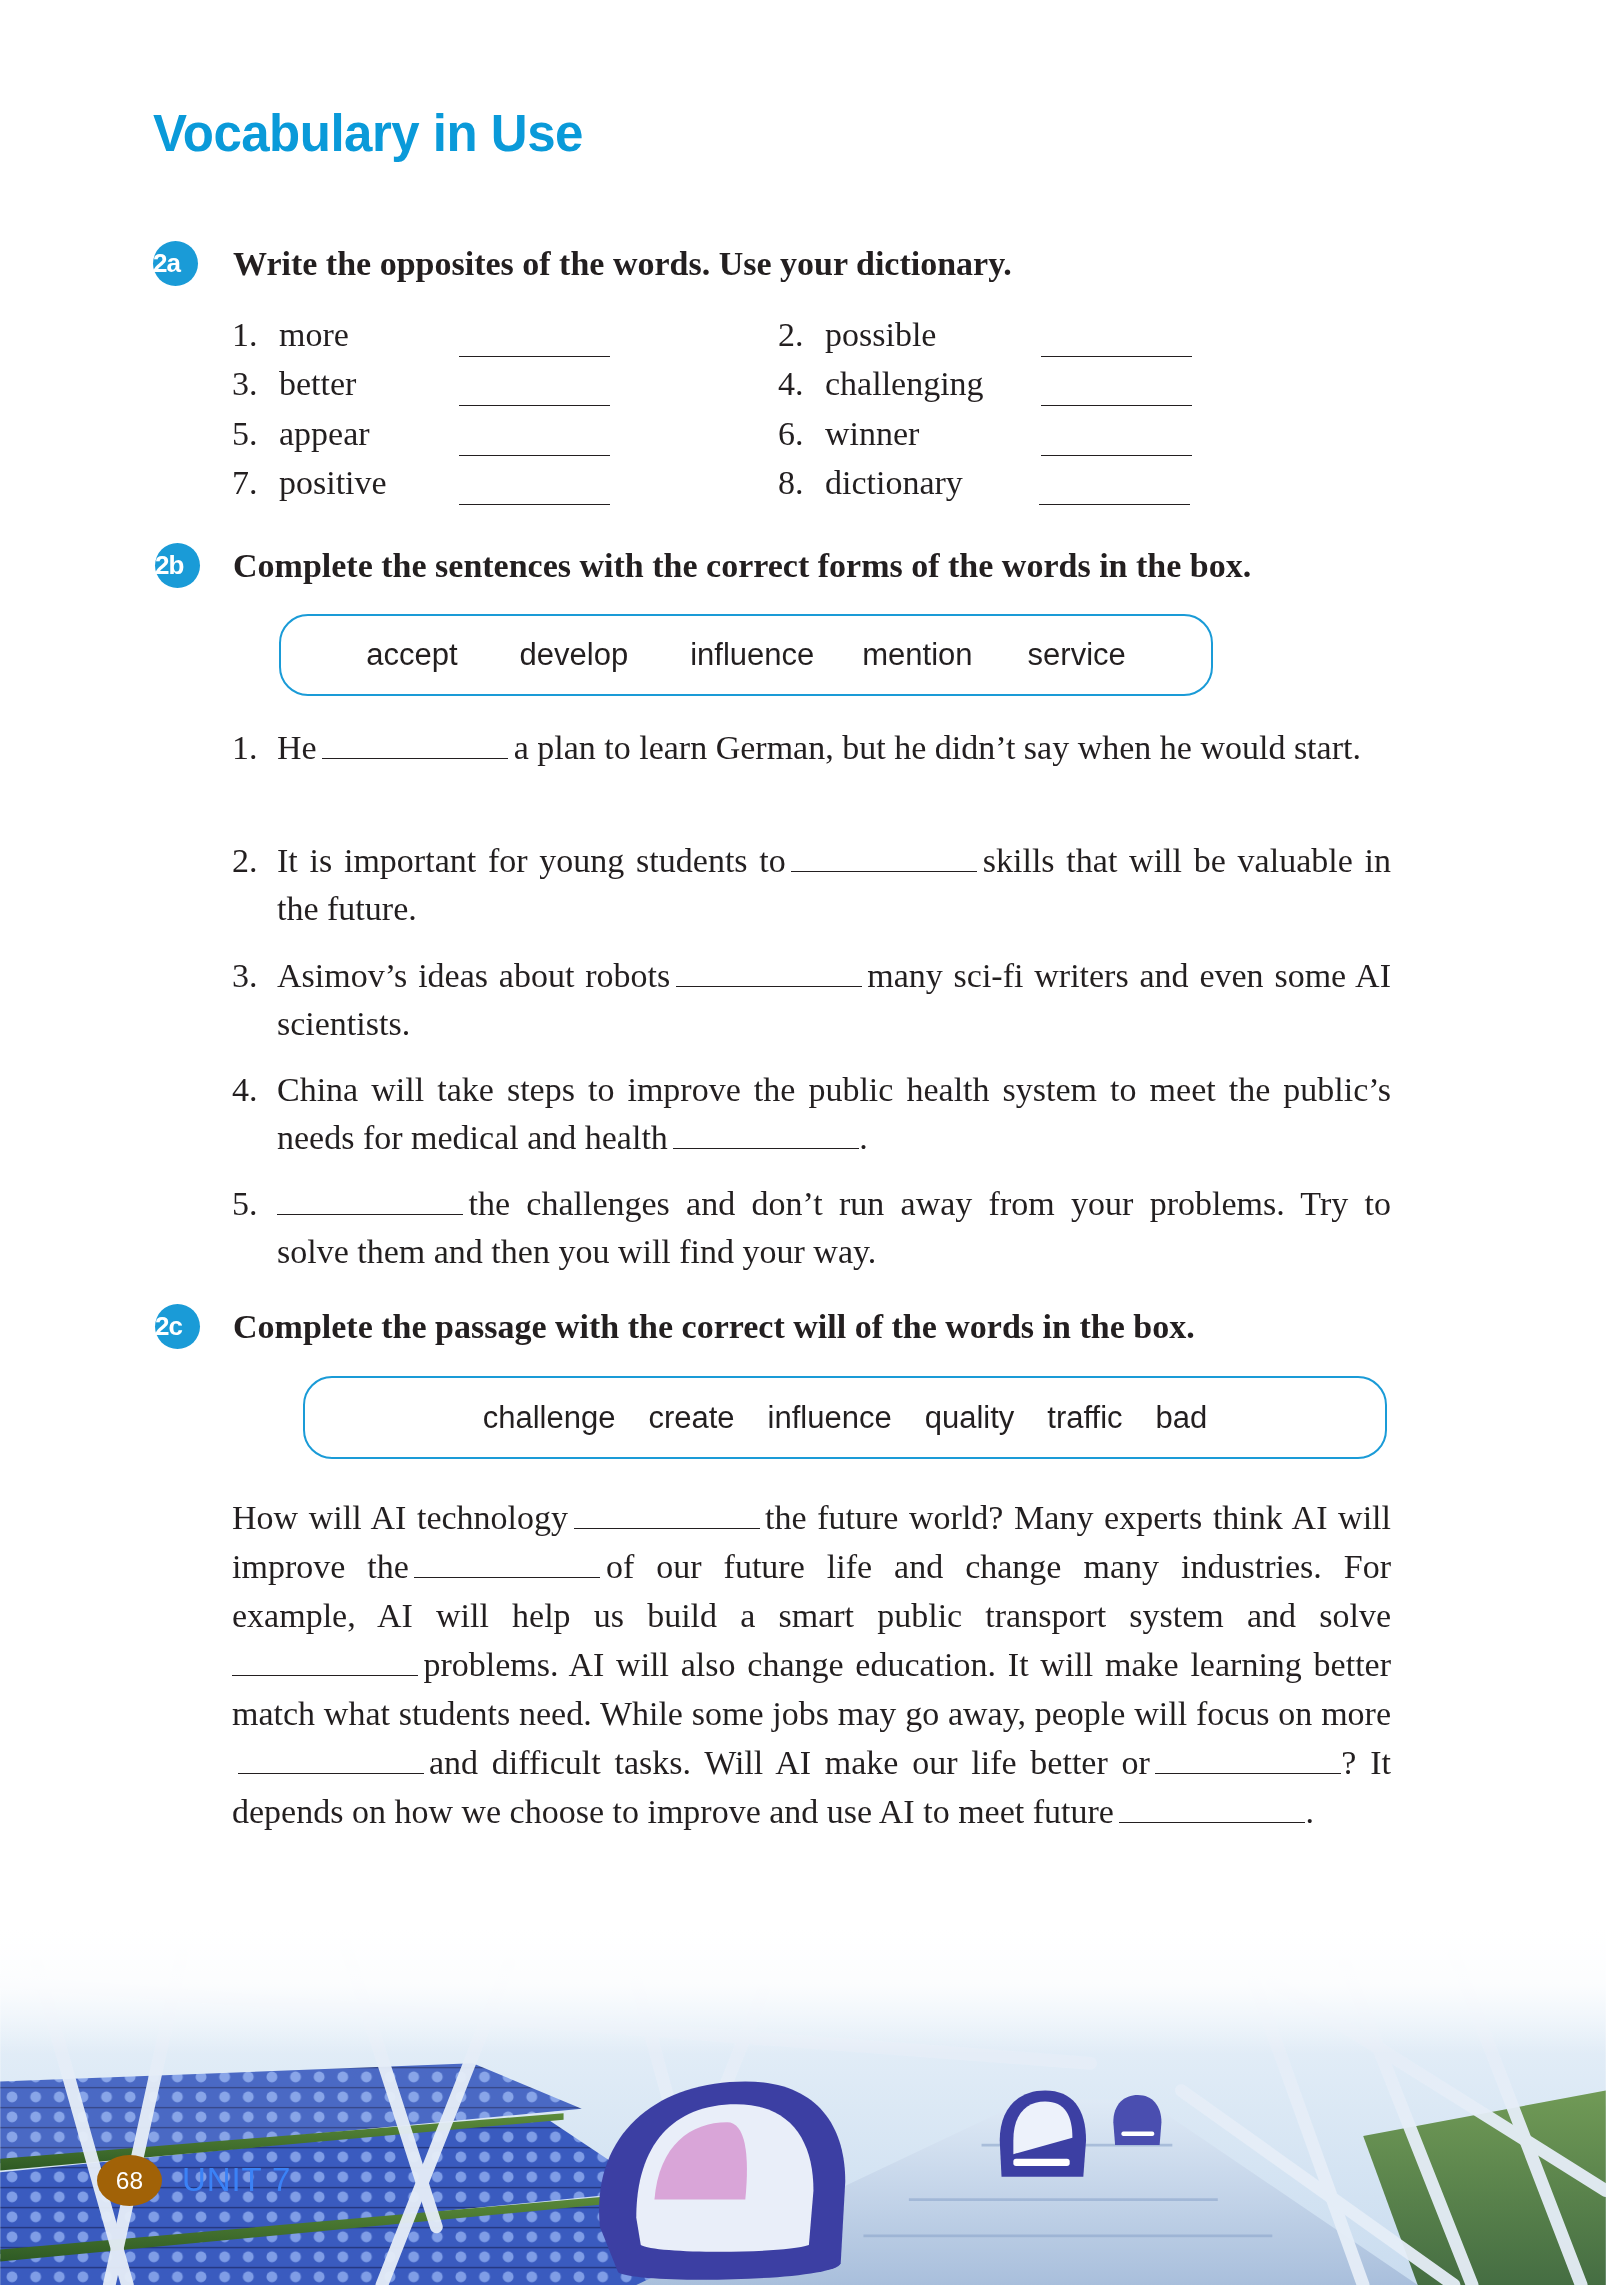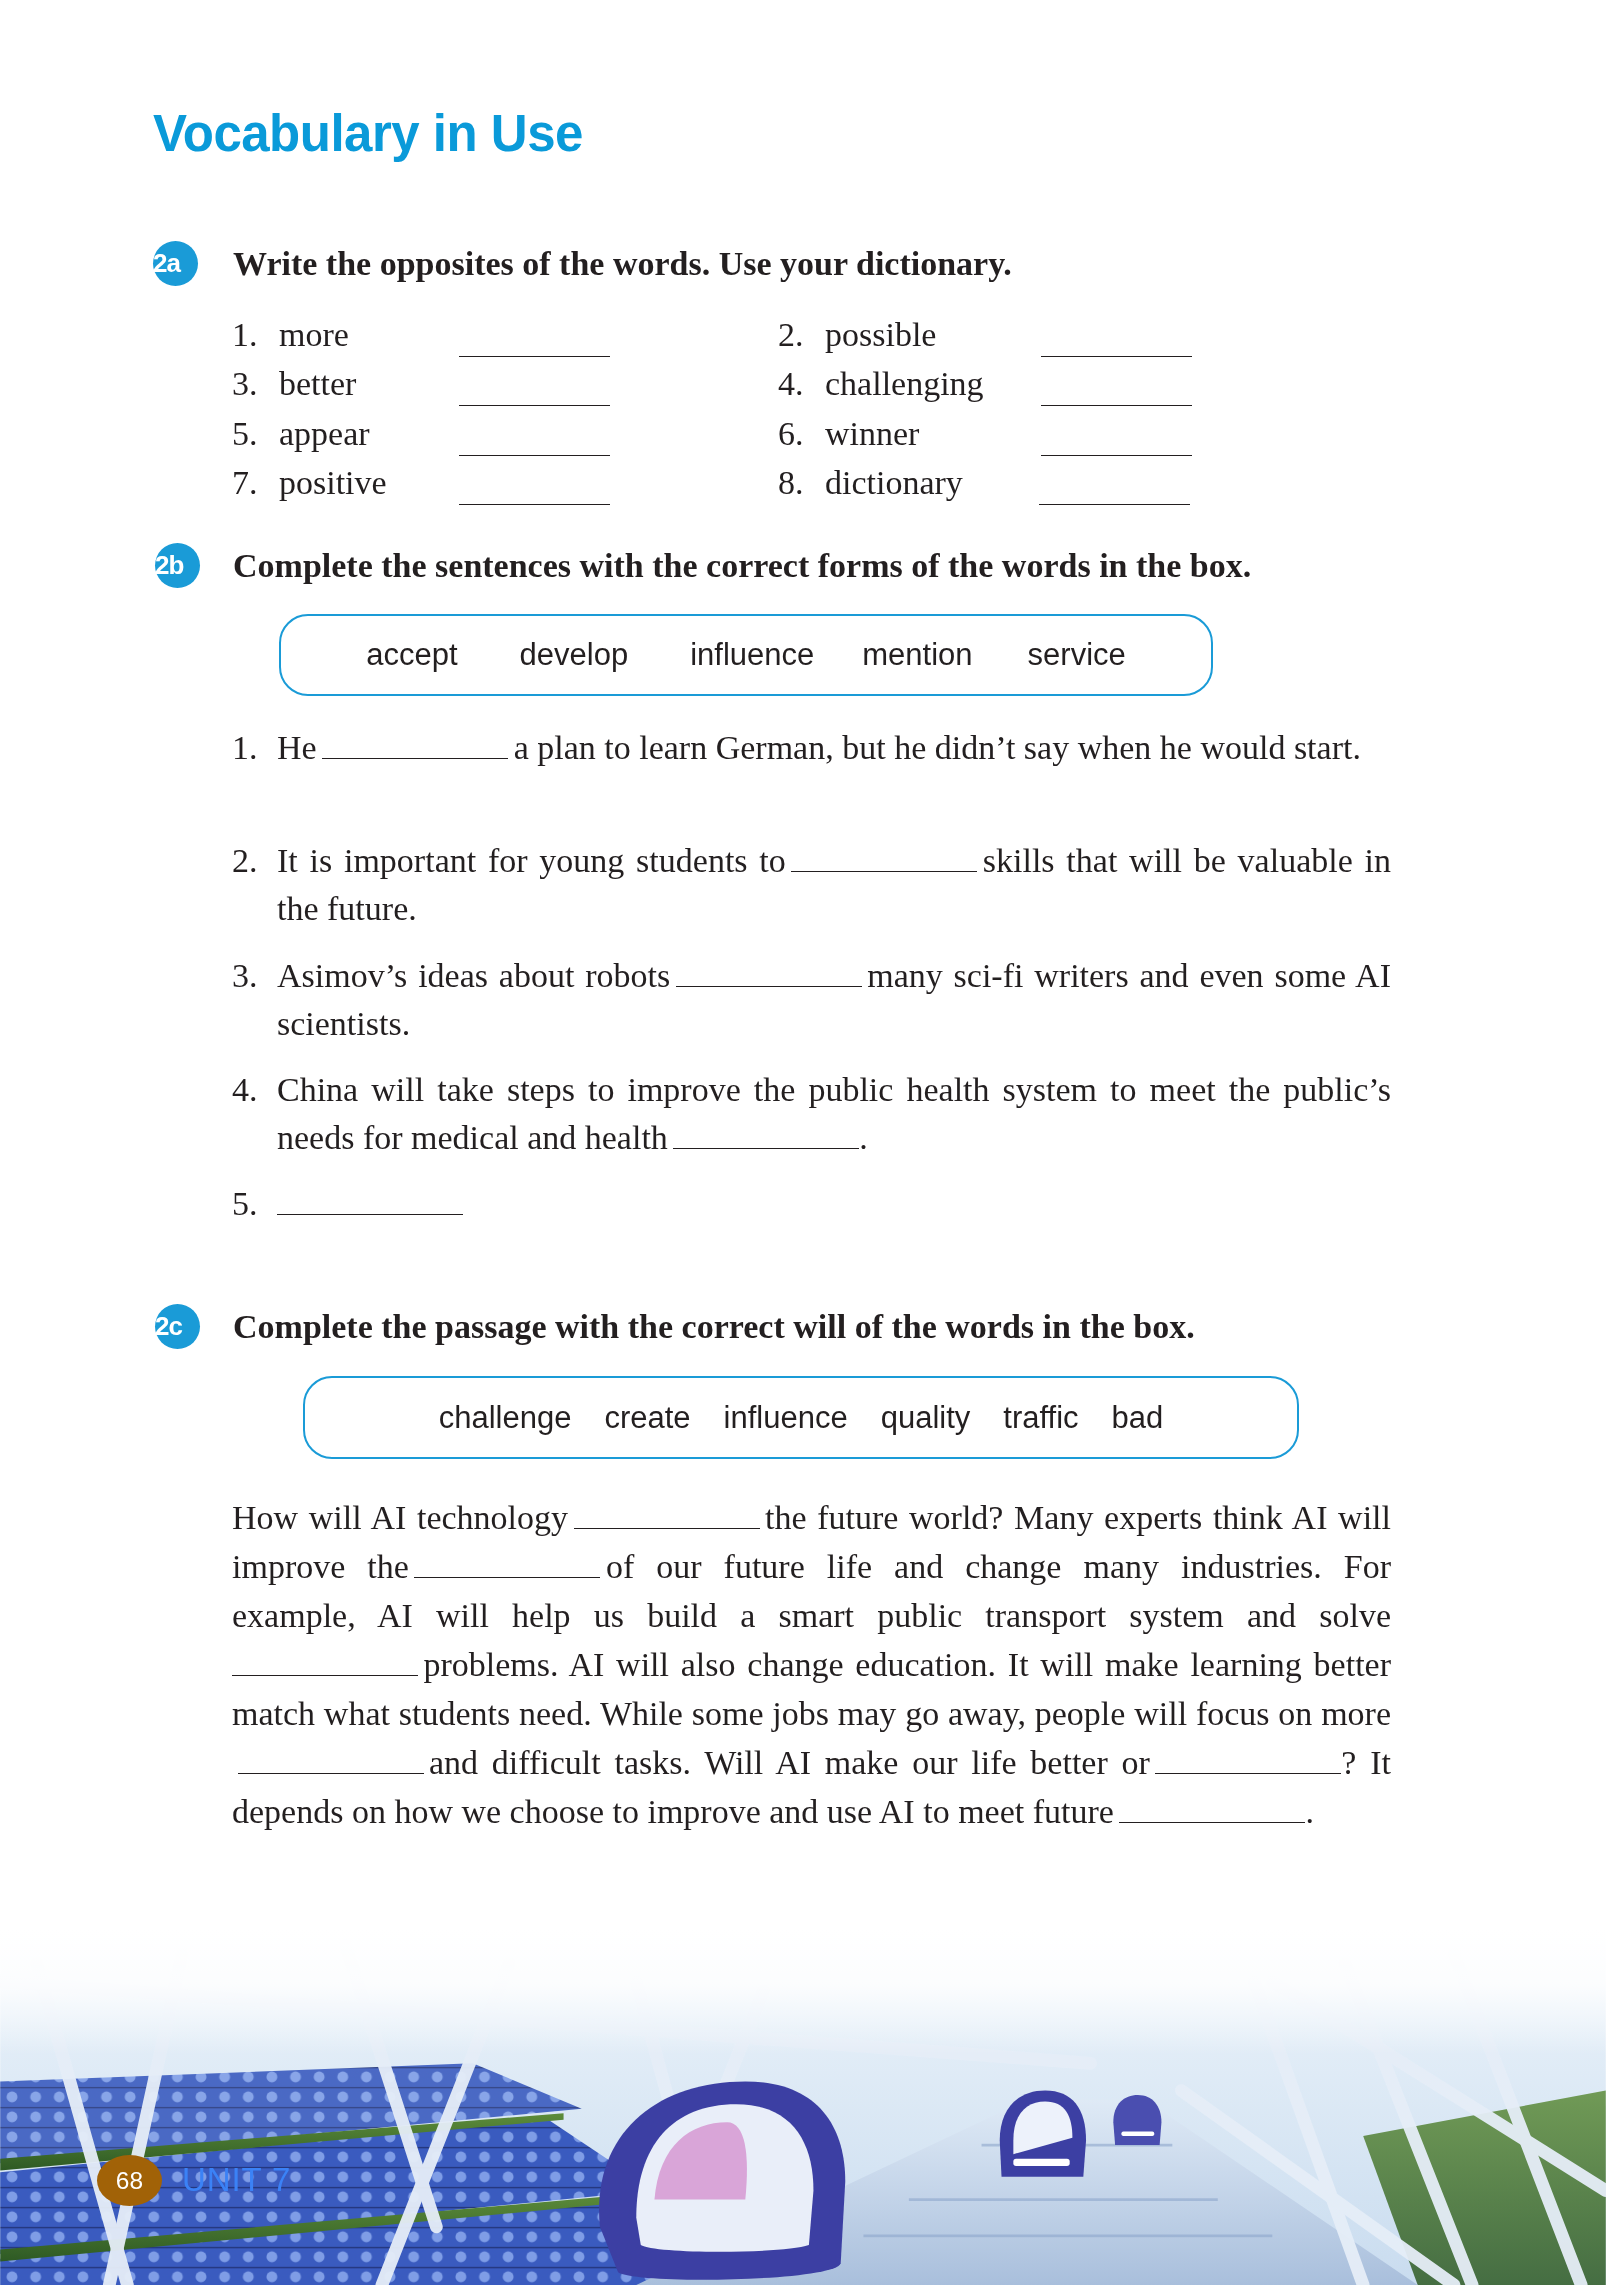--- a/index.html
+++ b/index.html
@@ -138,27 +138,27 @@
 <div class="item serif" style="top:952px;">
   <span class="inum">3.</span>
   <span class="itext"><span>Asimov’s ideas about robots</span><span class="blank"></span><span>many sci-fi writers and even some AI scientists.</span></span>
 </div>
 <div class="item serif" style="top:1066px;">
   <span class="inum">4.</span>
   <span class="itext"><span>China will take steps to improve the public health system to meet the public’s needs for medical and health</span><span class="blank" style="margin-right:0;"></span><span>.</span></span>
 </div>
 <div class="item serif" style="top:1180px;">
   <span class="inum">5.</span>
-  <span class="itext"><span></span><span class="blank" style="margin-left:0;"></span></span>
+  <span class="itext"><span></span><span class="blank" style="margin-left:0;"></span><span>the challenges and don’t run away from your problems. Try to solve them and then you will find your way.</span></span>
 </div>
 
 <div class="abs badge" style="left:155px; top:1304px;">2c</div>
 <div class="abs heading" style="left:233px; top:1306px;">Complete the passage with the correct will of the words in the box.</div>
 
-<div class="abs wordbox" style="left:303px; top:1376px; width:996px; height:83px;">
+<div class="abs wordbox" style="left:303px; top:1376px; width:1084px; height:83px;">
   <span style="margin-right:33px;">challenge</span>
   <span style="margin-right:33px;">create</span>
   <span style="margin-right:33px;">influence</span>
   <span style="margin-right:33px;">quality</span>
   <span style="margin-right:33px;">traffic</span>
   <span>bad</span>
 </div>
 
 <div class="passage serif">
   <span>How will AI technology</span><span class="blank"></span><span>the future world? Many experts think AI will improve the</span><span class="blank"></span><span>of our future life and change many industries. For example, AI will help us build a smart public transport system and solve</span>

